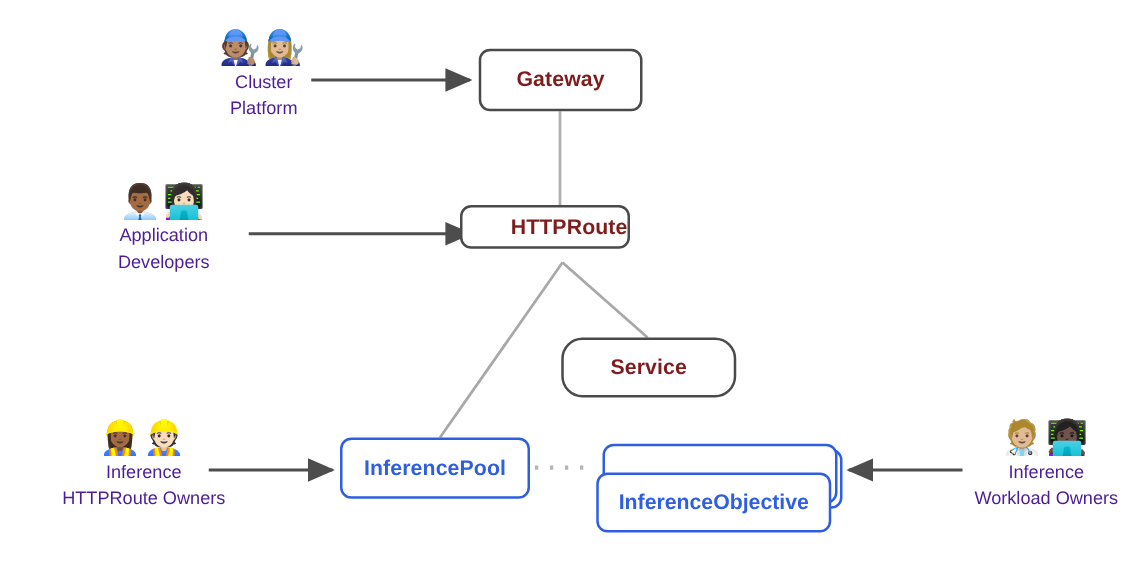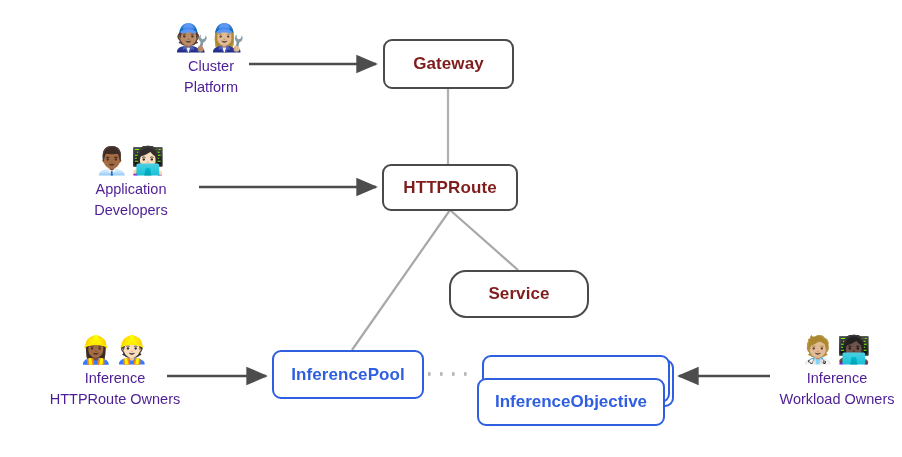--- a/index.html
+++ b/index.html
@@ -112,21 +112,21 @@
 
     <line x1="167" y1="376" x2="266" y2="376" stroke="#4d4d4d" stroke-width="2.4" marker-end="url(#arrowhead)"></line>
 
     <line x1="770" y1="376" x2="679" y2="376" stroke="#4d4d4d" stroke-width="2.4" marker-end="url(#arrowhead)"></line>
   </svg>
 
   <div class="node" style="left:383px; top:39px; width:131px; height:50px;">
     <span>Gateway</span>
   </div>
 
-  <div class="node" style="left:382px; top:164px; width:136px; height:47px;">
+  <div class="node" style="left:368px; top:164px; width:136px; height:35px;justify-content:flex-end;">
     <span>HTTPRoute</span>
   </div>
 
   <div class="node" style="left:449px; top:270px; width:140px; height:48px;border-radius:17px;">
     <span>Service</span>
   </div>
 
   <div class="node blue" style="left:272px; top:350px; width:152px; height:49px;">
     <span>InferencePool</span>
   </div>

